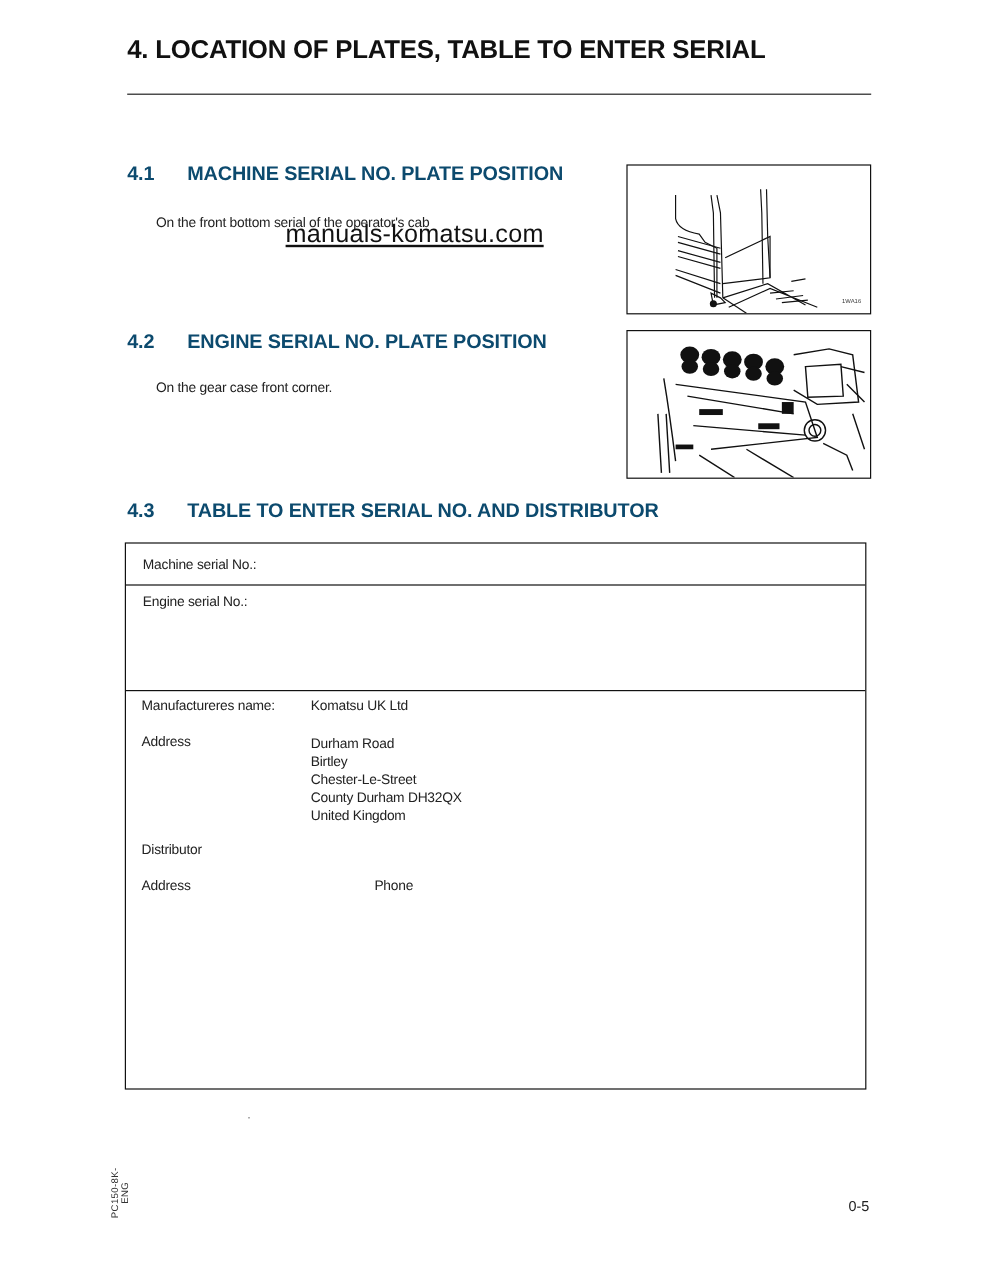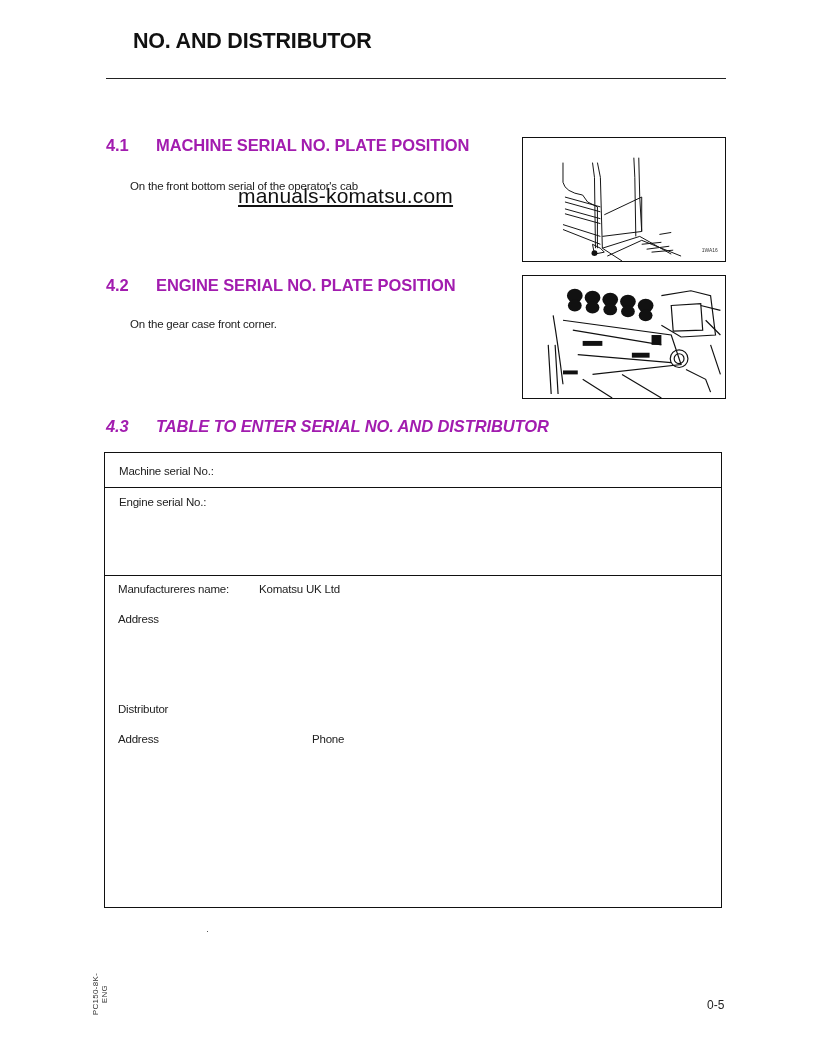--- a/index.html
+++ b/index.html
@@ -7,21 +7,21 @@
       width: 819px; height: 1055px; background: #ffffff; position: relative;
       overflow: hidden; font-family: "Liberation Sans", sans-serif; color: #111;
     }
     .abs { position: absolute; }
     .title {
       left: 106px; top: 28px; font-weight: bold; font-size: 21.5px;
       line-height: 27px; letter-spacing: -0.2px; color: #111;
     }
     .title .l2 { padding-left: 27px; display: block; }
     .title-rule { left: 106px; top: 78px; width: 620px; height: 1px; background: #222; }
-    .sec-head { font-weight: bold; font-size: 16.5px; color: #a21caf; letter-spacing: -0.1px; }
+    .sec-head { font-weight: bold; font-size: 16.5px; color: #0c4a6e; letter-spacing: -0.1px; }
     .sec-head .num { display: inline-block; width: 50px; }
     .body-text { font-size: 11.5px; color: #222; letter-spacing: -0.2px; }
     .watermark { font-size: 21px; color: #111; letter-spacing: 0.2px; text-decoration: underline; }
     .fig {
       border: 1.5px solid #111; background: #fff; box-sizing: border-box;
     }
     .fig svg { width: 100%; height: 100%; display: block; }
     .table-box {
       left: 104px; top: 452px; width: 618px; height: 456px;
       border: 1.5px solid #111; box-sizing: border-box;
@@ -33,21 +33,21 @@
       left: 70px; top: 985px; transform: rotate(-90deg); transform-origin: center;
       font-size: 8px; color: #333; letter-spacing: 0.3px; width: 60px; text-align: center;
     }
     .page-num { left: 707px; top: 998px; font-size: 12px; color: #222; }
     .speck { width: 1px; height: 1px; background: #555; }
   </style>
 </head>
 <body>
 
 <div class="abs title">
-  <span class="l2">NO.  AND DISTRIBUTOR</span>
+  <span>4. LOCATION OF PLATES, TABLE TO ENTER SERIAL</span>
 </div>
 <div class="abs title-rule"></div>
 
 <div class="abs sec-head" style="left:106px; top:136px;">
   <span class="num">4.1</span><span>MACHINE SERIAL NO. PLATE POSITION</span>
 </div>
 <div class="abs body-text" style="left:130px; top:180px;">On the front bottom serial of the operator's cab</div>
 <div class="abs watermark" style="left:238px; top:184px;">manuals-komatsu.com</div>
 
 <div class="abs fig" style="left:522px; top:137px; width:204px; height:125px;">
@@ -103,35 +103,42 @@
       <path d="M150 30 L180 28 L182 55 L152 56 Z"></path>
       <circle cx="158" cy="84" r="9"></circle>
         <circle cx="158" cy="84" r="5"></circle>
       <path d="M180 30 L200 35 M185 45 L200 60 M190 70 L200 100"></path>
       <path d="M60 105 L90 124 M100 100 L140 124"></path>
       <path d="M165 95 L185 105 L190 118"></path>
     </g>
   </svg>
 </div>
 
-<div class="abs sec-head" style="left:106px; top:417px;font-style:italic;">
+<div class="abs sec-head" style="left:106px; top:417px;">
   <span class="num">4.3</span><span>TABLE TO ENTER SERIAL NO. AND DISTRIBUTOR</span>
 </div>
 
 <div class="abs table-box">
   <div class="abs row-div" style="top:34px;"></div>
   <div class="abs row-div" style="top:122px;"></div>
 
   <div class="abs cell-label" style="left:14px; top:12px;">Machine serial No.:</div>
   <div class="abs cell-label" style="left:14px; top:43px;">Engine serial No.:</div>
 
   <div class="abs cell-label" style="left:13px; top:130px;">Manufactureres name:</div>
   <div class="abs cell-label" style="left:154px; top:130px;">Komatsu UK Ltd</div>
 
   <div class="abs cell-label" style="left:13px; top:160px;">Address</div>
+  <div class="abs" style="left:154px; top:160px;">
+    <div class="addr-line">Durham Road</div>
+    <div class="addr-line">Birtley</div>
+    <div class="addr-line">Chester-Le-Street</div>
+    <div class="addr-line">County Durham DH32QX</div>
+    <div class="addr-line">United Kingdom</div>
+  </div>
 
   <div class="abs cell-label" style="left:13px; top:250px;">Distributor</div>
   <div class="abs cell-label" style="left:13px; top:280px;">Address</div>
   <div class="abs cell-label" style="left:190px; top:280px;margin-left:17px;">Phone</div>
 </div>
 
 <div class="abs speck" style="left:207px; top:931px;"></div>
 
 <div class="abs side-code">PC150-8K-ENG</div>
 <div class="abs page-num">0-5</div>

